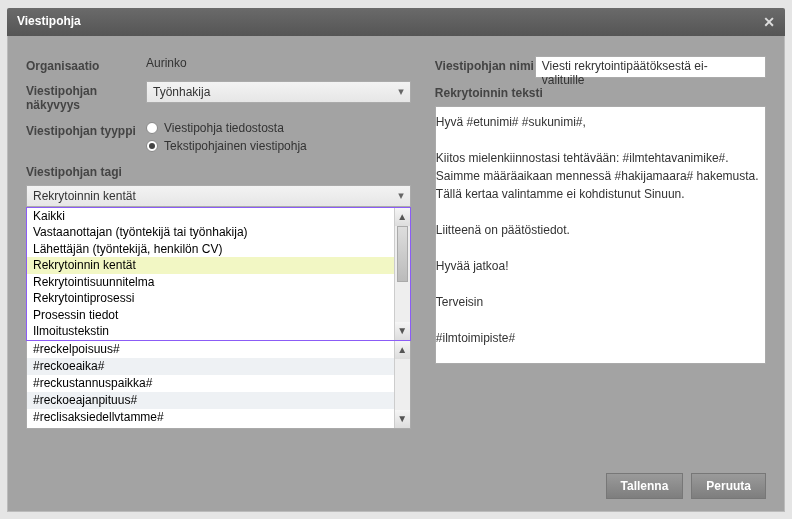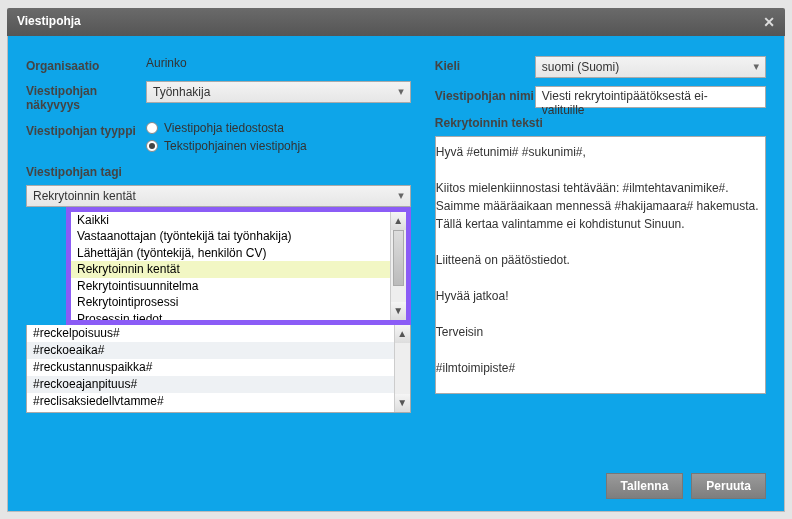--- a/index.html
+++ b/index.html
@@ -1,38 +1,38 @@
 <!DOCTYPE html>
 <html><head>
   <meta charset="utf-8">
   <style>
     * { box-sizing: border-box; margin: 0; padding: 0; font-family: Arial, sans-serif; font-size: 12px; }
     body { background: #e5e5e5; width: 792px; height: 519px; display: flex; align-items: center; justify-content: center; }
     .modal-wrap { width: 778px; height: 504px; padding: 0; }
     .titlebar { background: linear-gradient(#6a6a6a, #555); color: #fff; font-weight: bold; padding: 6px 10px; display: flex; justify-content: space-between; align-items: flex-start; border-radius: 2px 2px 0 0; }
     .titlebar .close { font-size: 14px; cursor: pointer; color: #ddd; }
-    .panel { background: #0ea5e9; border: 1px solid #bbb; border-top: none; padding: 20px 18px 14px 18px; height: calc(100% - 28px); position: relative; }
+    .panel { background: #a3a3a3; border: 1px solid #bbb; border-top: none; padding: 20px 18px 14px 18px; height: calc(100% - 28px); position: relative; }
     .cols { display: flex; gap: 24px; }
     .col-left { width: 52%; }
     .col-right { flex: 1; }
     .row { display: flex; margin-bottom: 8px; align-items: flex-start; }
     .lbl { width: 120px; font-weight: bold; color: #444; padding-top: 3px; line-height: 1.2; }
     .val { flex: 1; color: #333; }
     .select, .txt-input {
       width: 100%; height: 22px; border: 1px solid #aaa; background: linear-gradient(#f3f3f3,#e6e6e6);
       padding: 2px 22px 2px 6px; position: relative; color: #333;
     }
     .select { display: flex; align-items: center; }
     .select::after { content: "▾"; position: absolute; right: 6px; top: 3px; color: #666; font-size: 11px; }
     .txt-input { background: #fff; }
     .radio-row { display: flex; align-items: center; margin-bottom: 4px; }
     .radio { width: 12px; height: 12px; border: 1px solid #888; border-radius: 50%; margin-right: 6px; display: inline-flex; align-items: center; justify-content: center; background: #fff; }
     .radio.checked::after { content: ""; width: 6px; height: 6px; background: #444; border-radius: 50%; }
     .section-label { font-weight: bold; color: #444; margin: 6px 0 6px 0; display: block; }
-    .listbox { border: 5px solid #8b5cf6; height: 118px; overflow: hidden; position: relative; background: #fff; margin-left: 40px; }
+    .listbox { border: 1px solid #8b5cf6; height: 134px; overflow: hidden; position: relative; background: #fff; }
     .listbox .items { position: absolute; inset: 0 16px 0 0; }
     .listbox .item { padding: 1px 6px; white-space: nowrap; overflow: hidden; font-size: 12px; line-height: 14.5px; }
     .listbox .item.sel { background: #f2f7c4; }
     .scrollbar { position: absolute; right: 0; top: 0; bottom: 0; width: 16px; background: #eee; border-left: 1px solid #ccc; }
     .scrollbar .arrow { height: 18px; display: flex; align-items: center; justify-content: center; color: #555; font-size: 10px; background: linear-gradient(#f5f5f5,#ddd); }
     .scrollbar .thumb { position: absolute; left: 2px; right: 2px; top: 18px; height: 56px; background: linear-gradient(#ddd,#bbb); border: 1px solid #aaa; }
     .scrollbar .arrow.down { position: absolute; bottom: 0; left: 0; right: 0; }
     .taglist { border: 1px solid #aaa; border-top: none; height: 88px; overflow: hidden; position: relative; background: #fff; }
     .taglist .items { position: absolute; inset: 0 16px 0 0; }
     .taglist .item { padding: 1px 6px; font-size: 12px; line-height: 15px; }
@@ -117,28 +117,20 @@
           </div>
           <div class="scrollbar">
             <div class="arrow">▲</div>
             <div class="arrow down">▼</div>
           </div>
         </div>
       </div>
 
       <div class="col-right">
         <div class="row">
-          <div class="lbl" style="width:100px">Kieli</div>
-          <div class="val">
-            <div class="select">
-              <span>suomi (Suomi)</span>
-            </div>
-          </div>
-        </div>
-        <div class="row">
           <div class="lbl" style="width:100px">Viestipohjan nimi</div>
           <div class="val">
             <div class="txt-input">
               <span>Viesti rekrytointipäätöksestä ei-valituille</span>
             </div>
           </div>
         </div>
         <span class="section-label">Rekrytoinnin teksti</span>
         <div class="textarea">Hyvä #etunimi# #sukunimi#,
 

